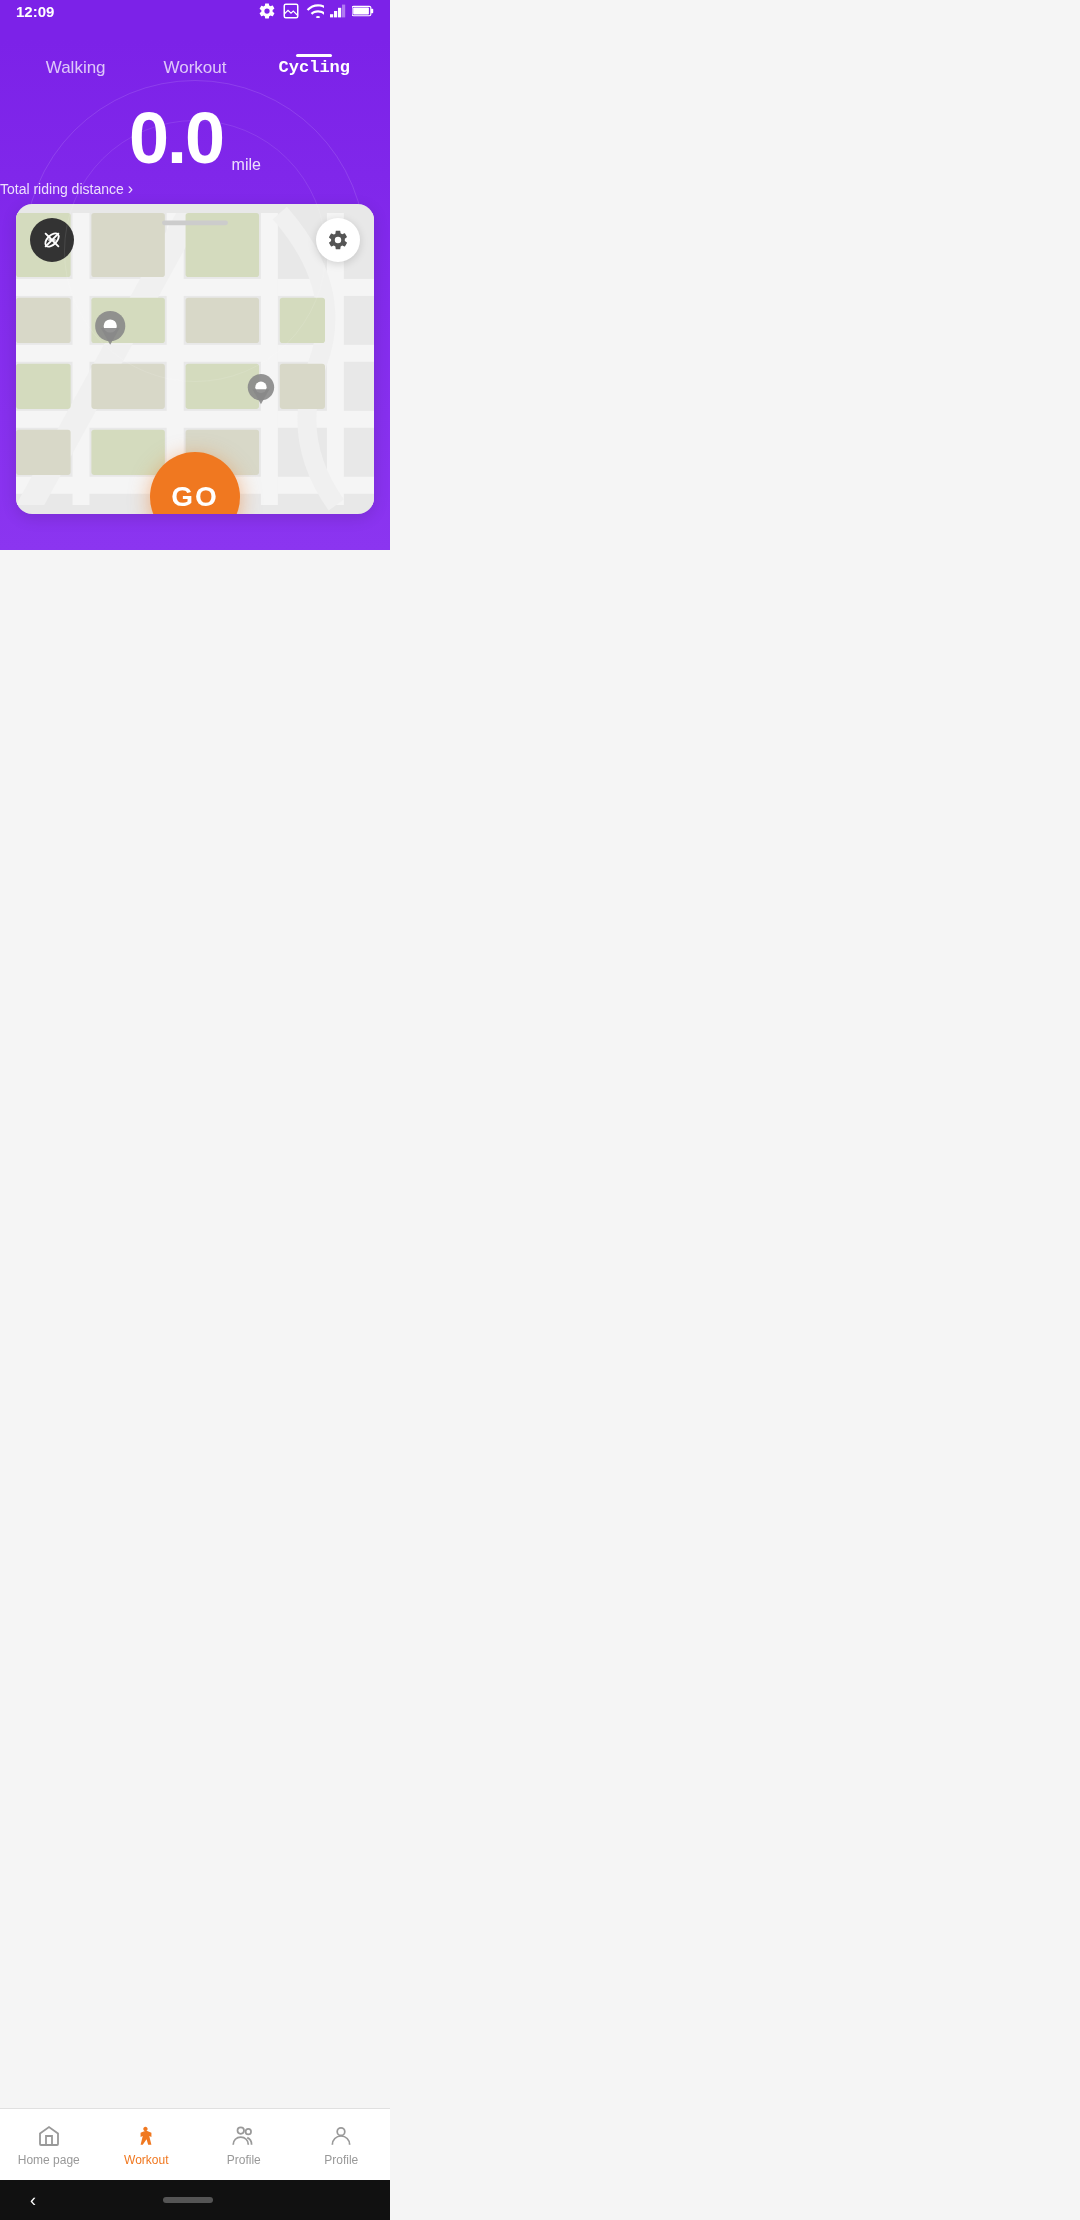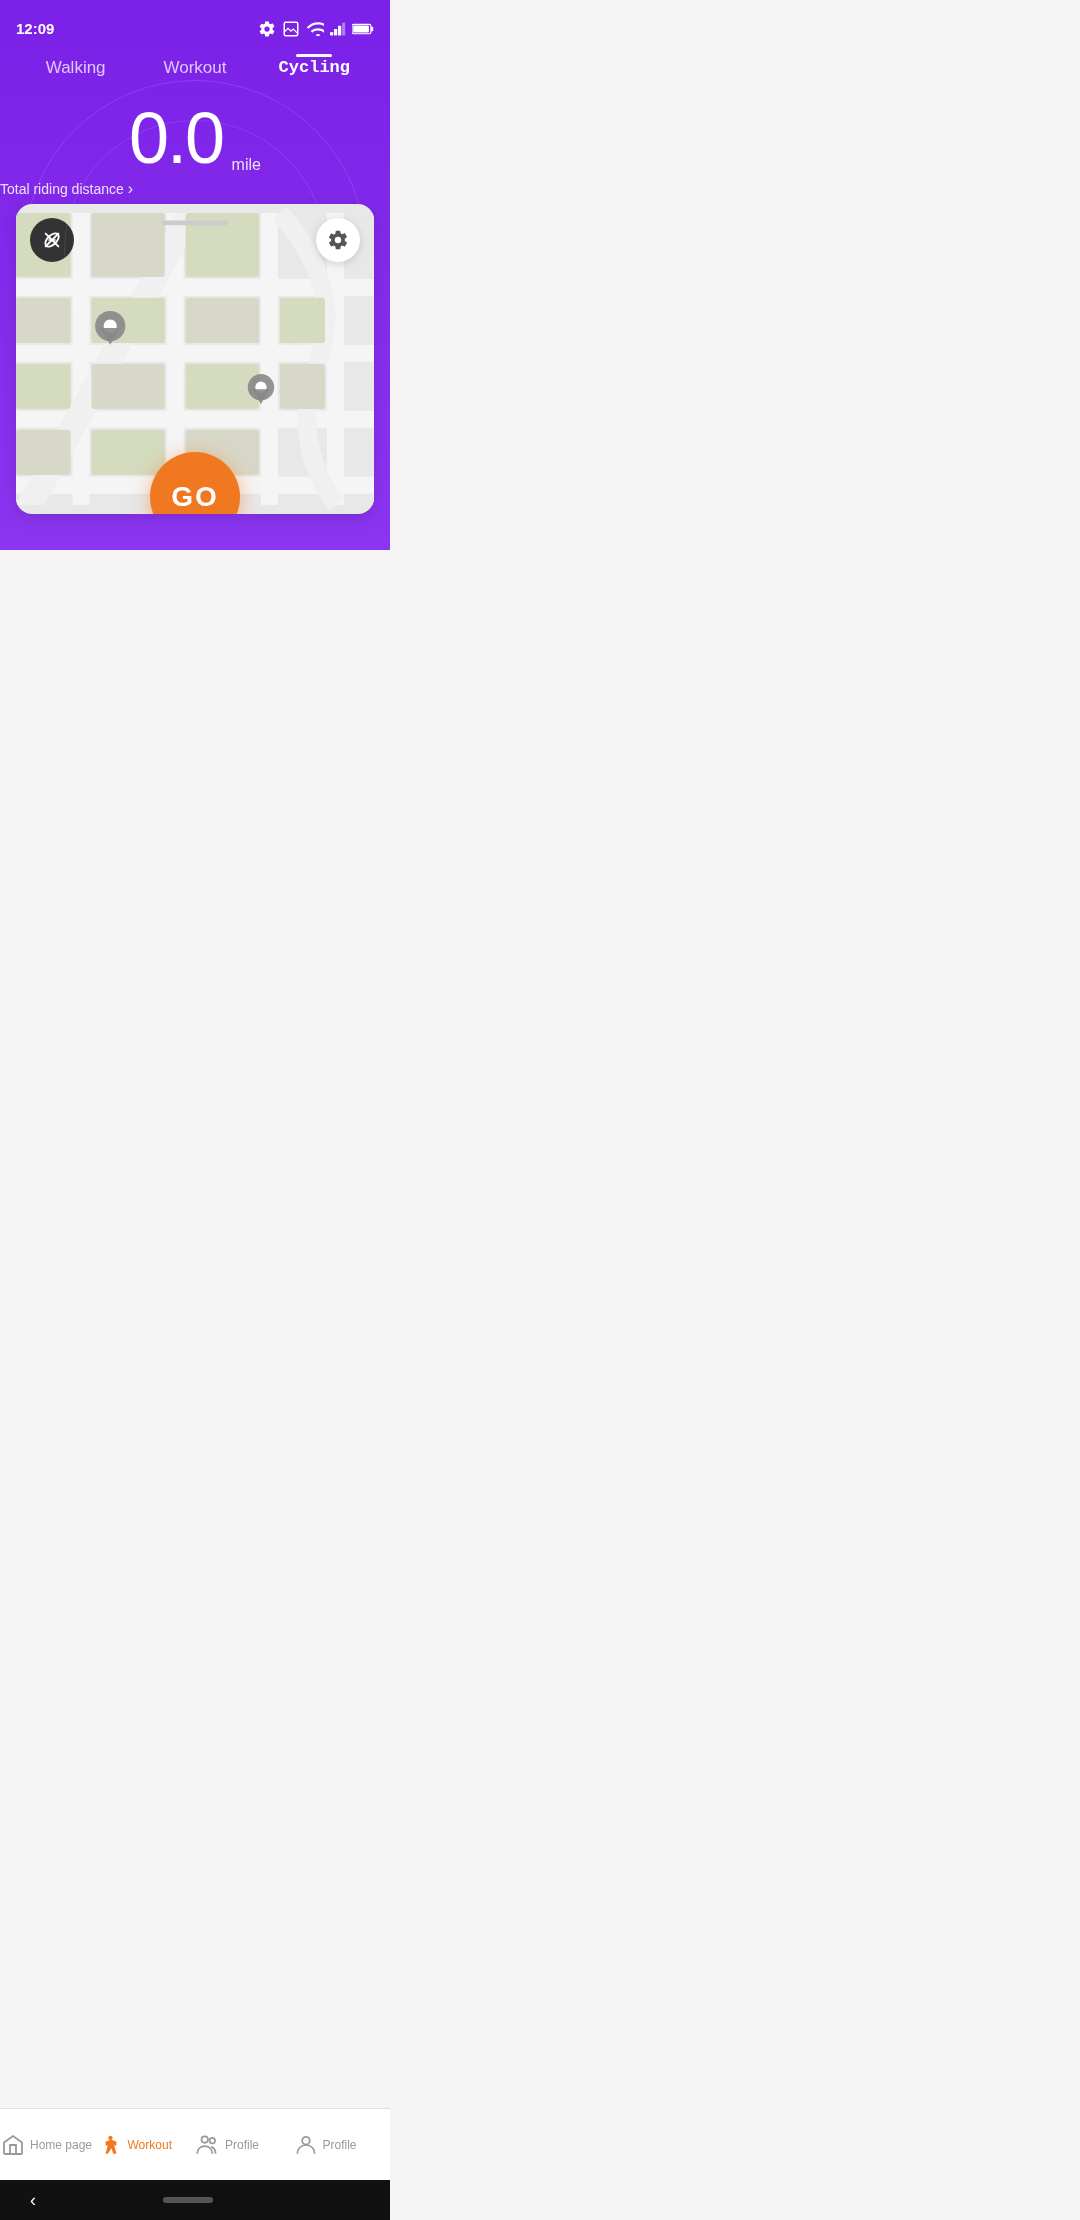--- a/index.html
+++ b/index.html
@@ -11,21 +11,21 @@
       font-family: -apple-system, 'Helvetica Neue', Arial, sans-serif;
       background: #f5f5f5;
       overflow: hidden;
       position: relative;
     }
 
     
     .status-bar {
       background: #7c22e8;
       display: flex;
-      align-items: flex-start;
+      align-items: flex-end;
       justify-content: space-between;
       padding: 20px 16px;
       height: 36px;
     }
     .status-time {
       color: white;
       font-size: 15px;
       font-weight: 600;
     }
     .status-icons {
@@ -107,21 +107,21 @@
     
     .distance-container {
       text-align: center;
       padding: 14px 0 6px;
       position: relative;
       z-index: 2;
     }
     .distance-value {
       color: white;
       font-size: 72px;
-      font-weight: 400;
+      font-weight: 700;
       letter-spacing: -2px;
       line-height: 1;
       display: inline-block;
     }
     .distance-unit {
       color: rgba(255,255,255,0.85);
       font-size: 16px;
       font-weight: 400;
       vertical-align: bottom;
       margin-bottom: 24px;
@@ -227,21 +227,21 @@
       width: 390px;
       height: 72px;
       background: white;
       border-top: 1px solid #e0e0e0;
       display: flex;
       align-items: center;
       justify-content: space-around;
     }
     .nav-item {
       display: flex;
-      flex-direction: row;
+      flex-direction: column;
       align-items: center;
       gap: 4px;
       cursor: pointer;
       flex: 1;
     }
     .nav-label {
       font-size: 12px;
       color: #999;
     }
     .nav-item.active .nav-label {

